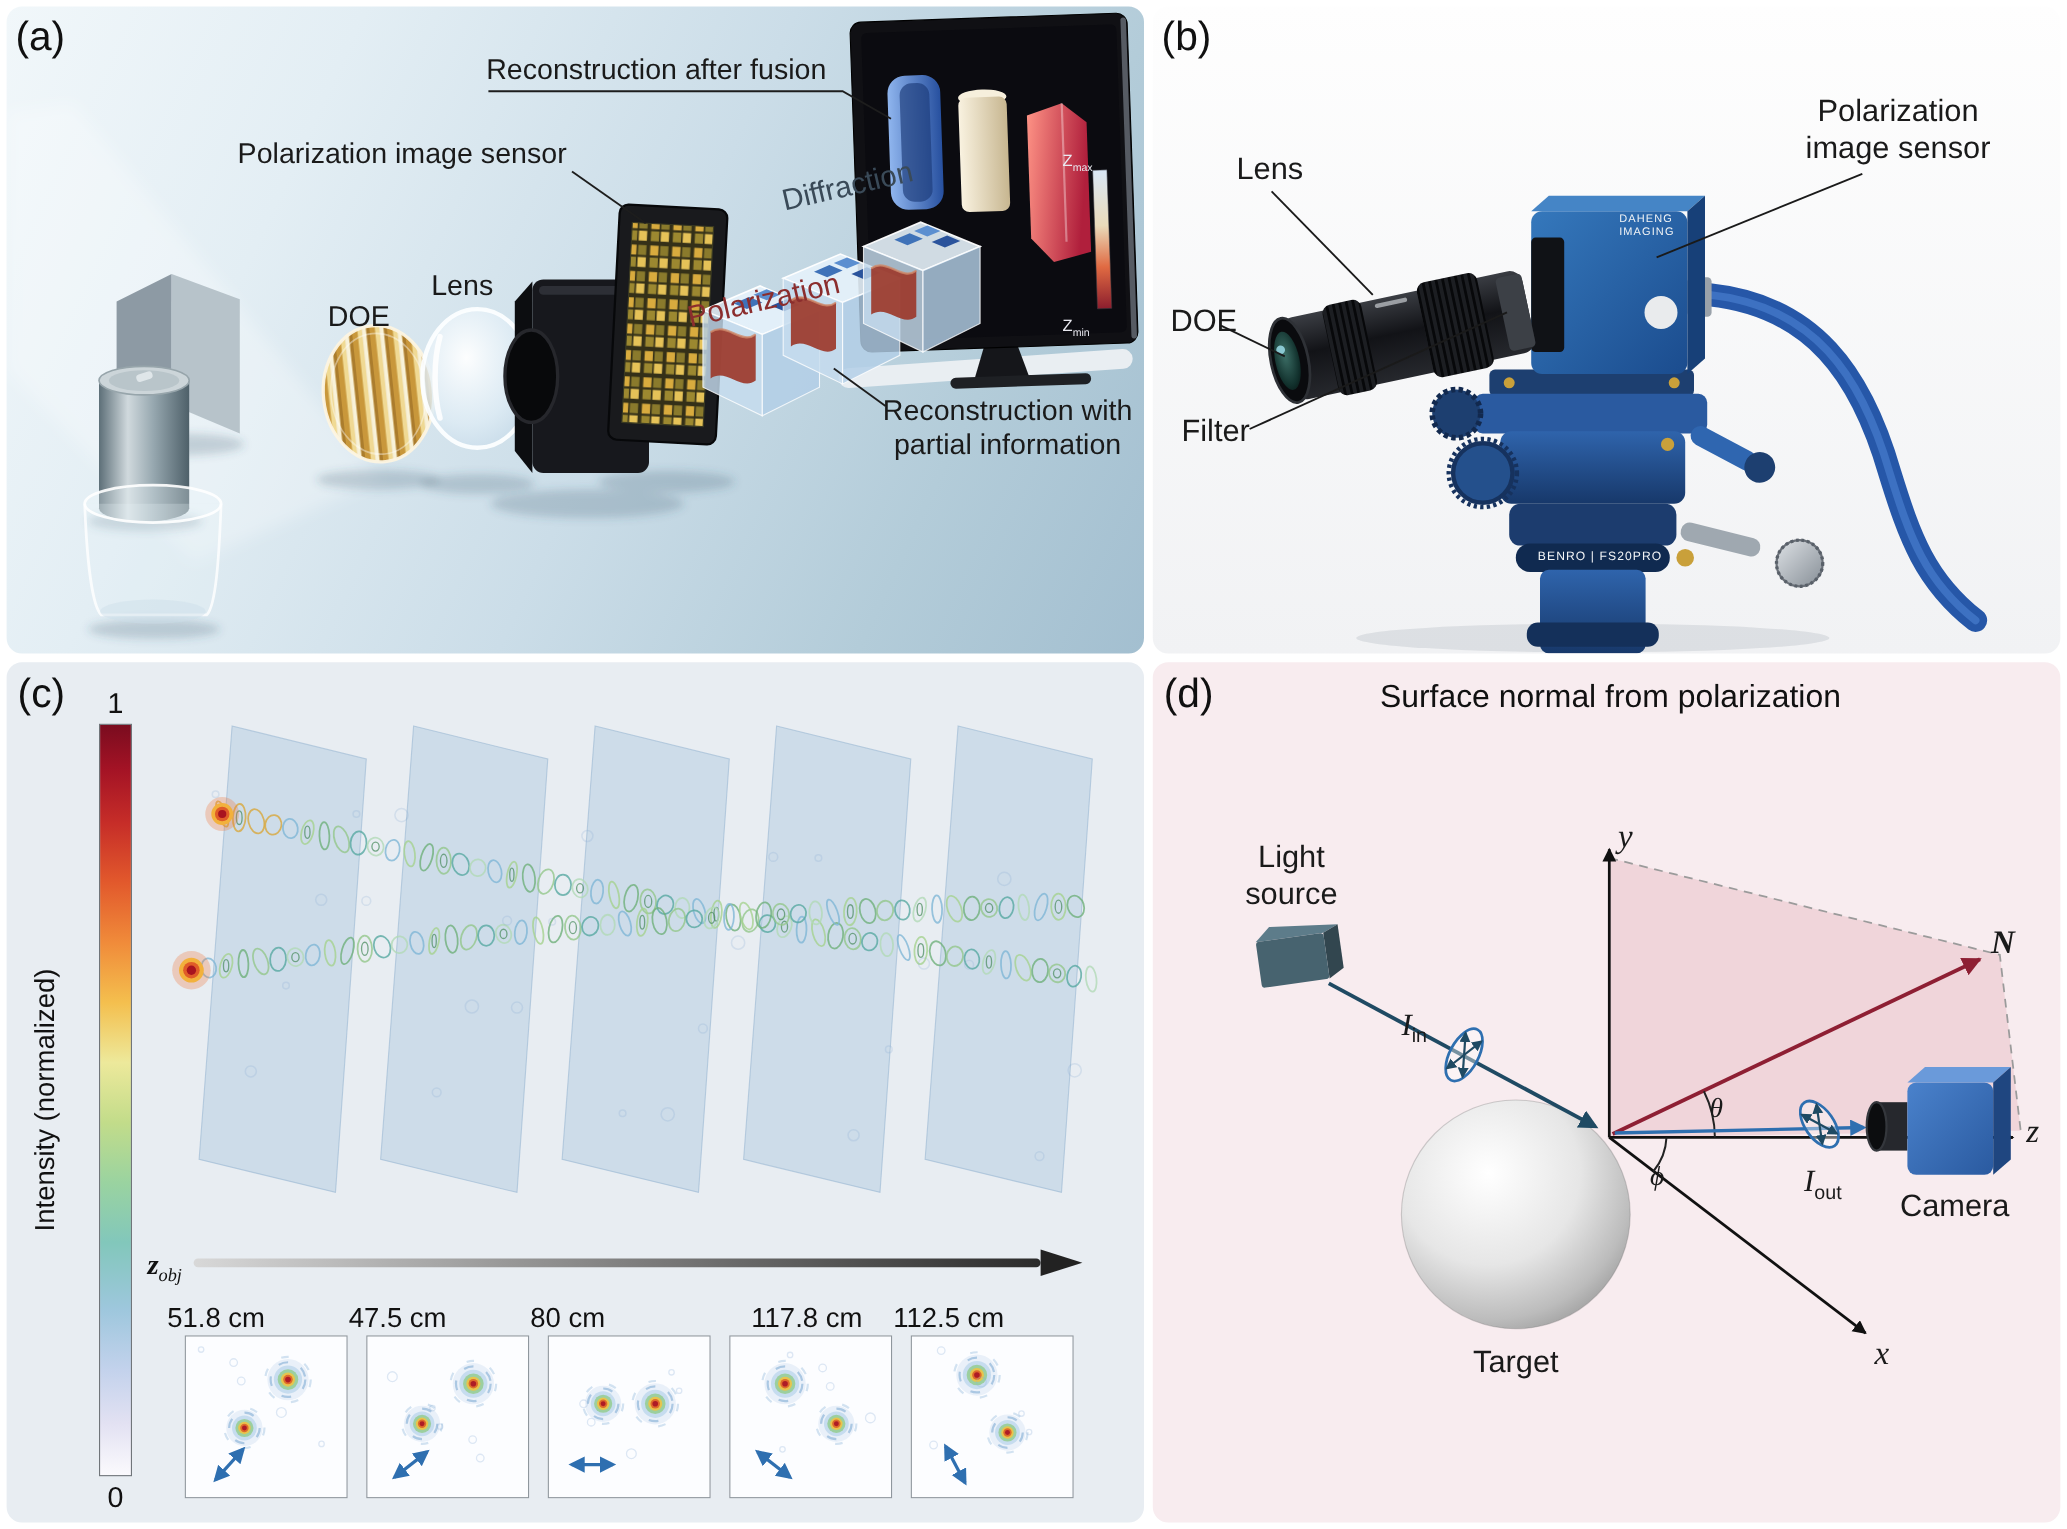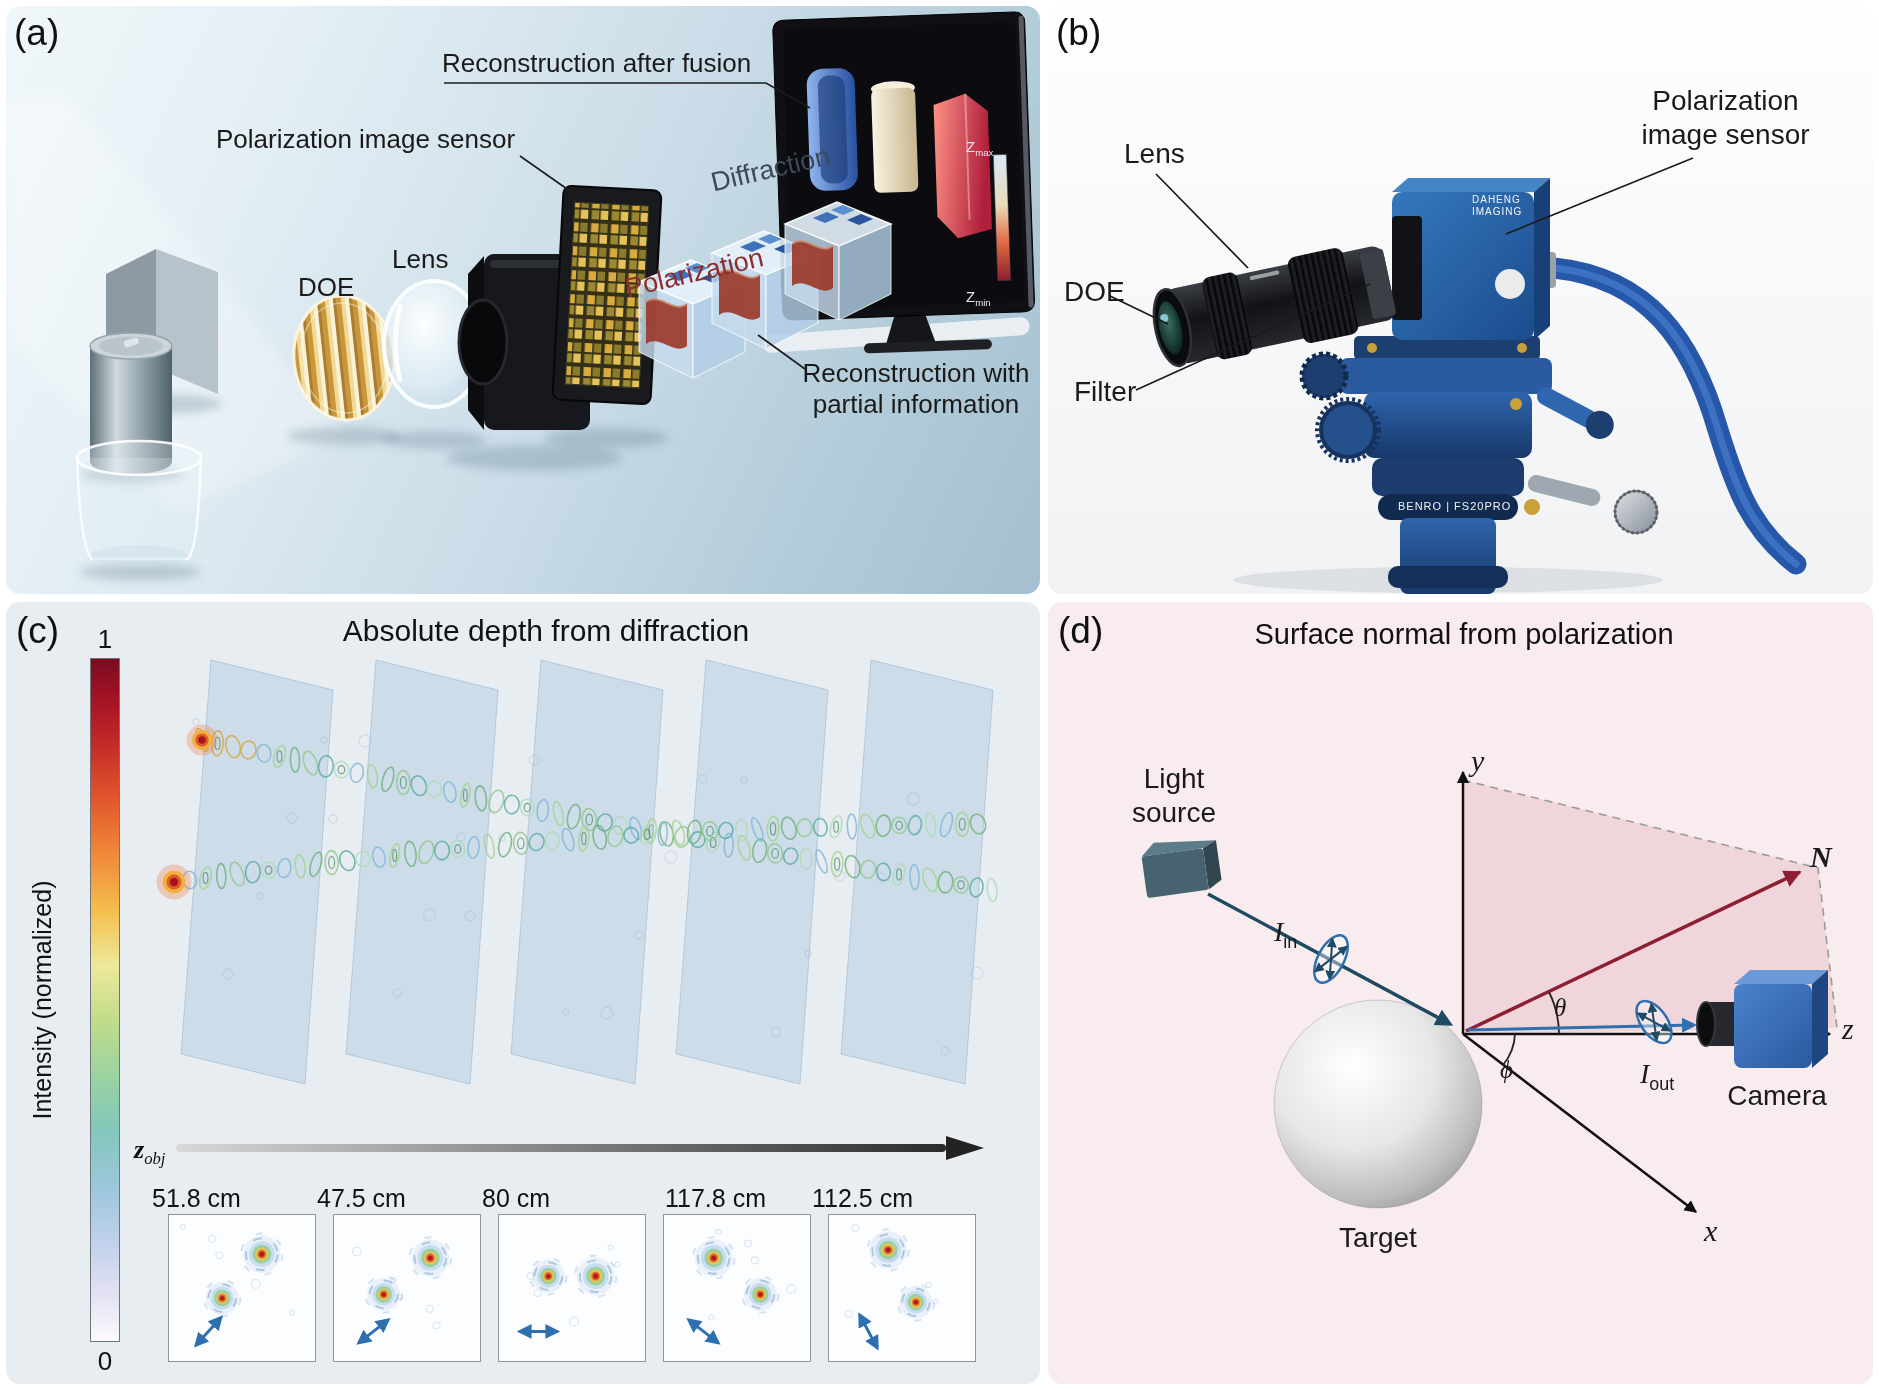--- a/index.html
+++ b/index.html
@@ -311,21 +311,20 @@
 </div>
 <div class="ann2" style="left:16px;top:270px">DOE</div>
 <div class="ann2" style="left:26px;top:370px">Filter</div>
 <div class="white-sm" style="left:424px;top:188px;font-size:10px">DAHENG</div>
 <div class="white-sm" style="left:424px;top:200px;font-size:10px">IMAGING</div>
 <div class="white-sm" style="left:350px;top:494px;font-size:11px">BENRO | FS20PRO</div>
 </section>
 
 <section class="panel" id="panel-c">
 <div class="plabel" style="left:10px;top:8px">(c)</div>
-<div class="ctitle" style="left:140px;top:12px;width:800px">Absolute depth from diffraction</div>
 
 <div id="cbar"></div>
 <div class="cbnum" style="top:22px">1</div>
 <div class="cbnum" style="top:744px">0</div>
 <div id="cbar-label">Intensity (normalized)</div>
 
 <svg id="beam-svg" width="890" height="560" viewBox="0 0 890 560" style="left:130px;top:50px">
 <defs>
         <linearGradient id="gArrC" x1="0" y1="0" x2="1" y2="0">
           <stop offset="0" stop-color="#d8d8d8"></stop>
@@ -509,21 +508,21 @@
  <rect x="40" y="492" width="770" height="8" rx="4" fill="url(#gArrC)"></rect>
  <polygon points="810,484 848,496 810,508" fill="#222"></polygon>
 </g>
 </svg>
 
 <div class="zobj"><span class="math bold">z</span><sub class="math msub">obj</sub></div>
 
 <div class="dist" style="left:146px">51.8 cm</div>
 <div class="dist" style="left:311px">47.5 cm</div>
 <div class="dist" style="left:476px">80 cm</div>
-<div class="dist" style="left:659px">117.8 cm</div>
+<div class="dist" style="left:677px">117.8 cm</div>
 <div class="dist" style="left:806px">112.5 cm</div>
 
 <div class="inset" style="left:162px"><svg id="inset-svg-0" width="146" height="146" viewBox="0 0 148 148">
         <circle cx="94.07391819076574" cy="39.70565523567817" r="19" fill="rgba(150,185,220,0.18)"></circle>
         <circle cx="94.07391819076574" cy="39.70565523567817" r="13" fill="#c6dcef"></circle>
         <circle cx="94.07391819076574" cy="39.70565523567817" r="9.5" fill="#9ccf9f"></circle>
         <circle cx="94.07391819076574" cy="39.70565523567817" r="6.5" fill="#e6c44e"></circle>
         <circle cx="94.07391819076574" cy="39.70565523567817" r="4.4" fill="#df6b2b"></circle>
         <circle cx="94.07391819076574" cy="39.70565523567817" r="2.6" fill="#ae1c26"></circle>
         <circle cx="94.07391819076574" cy="39.70565523567817" r="16" fill="none" stroke="rgba(110,160,205,0.5)" stroke-width="2" stroke-dasharray="9 13"></circle>

